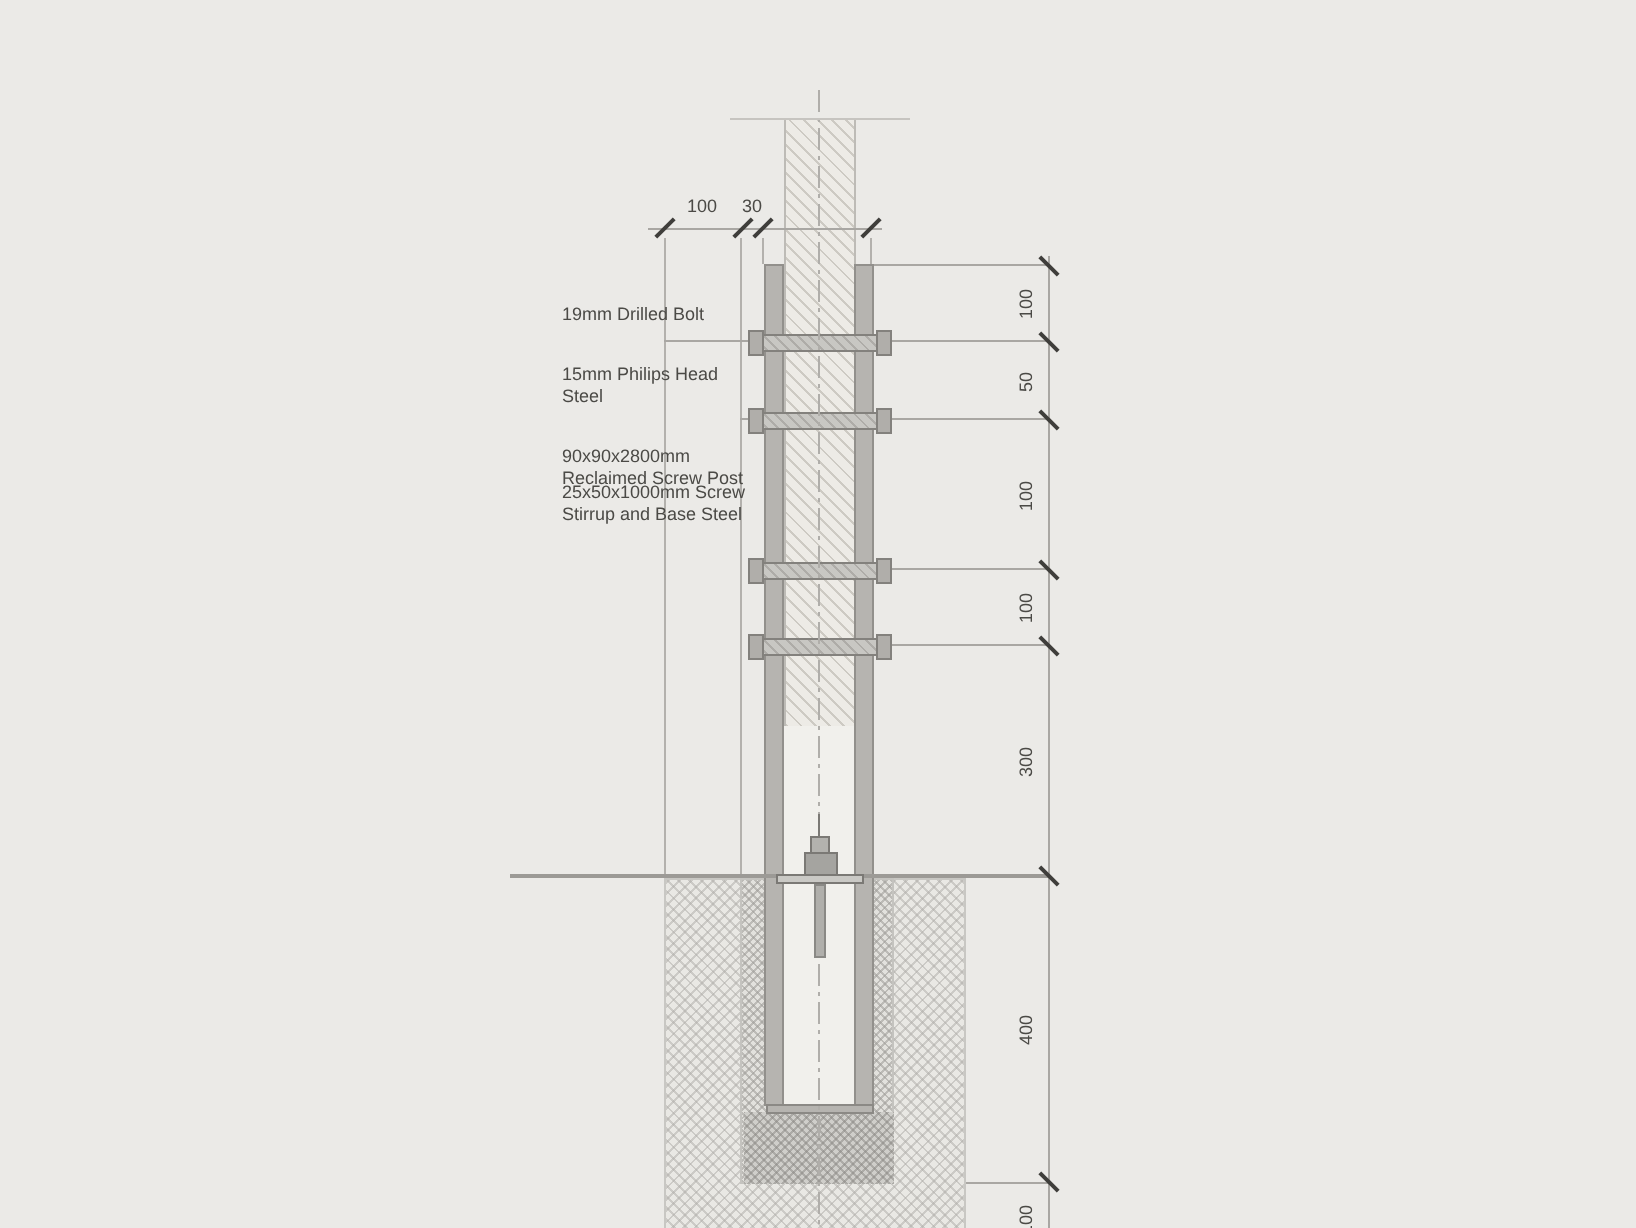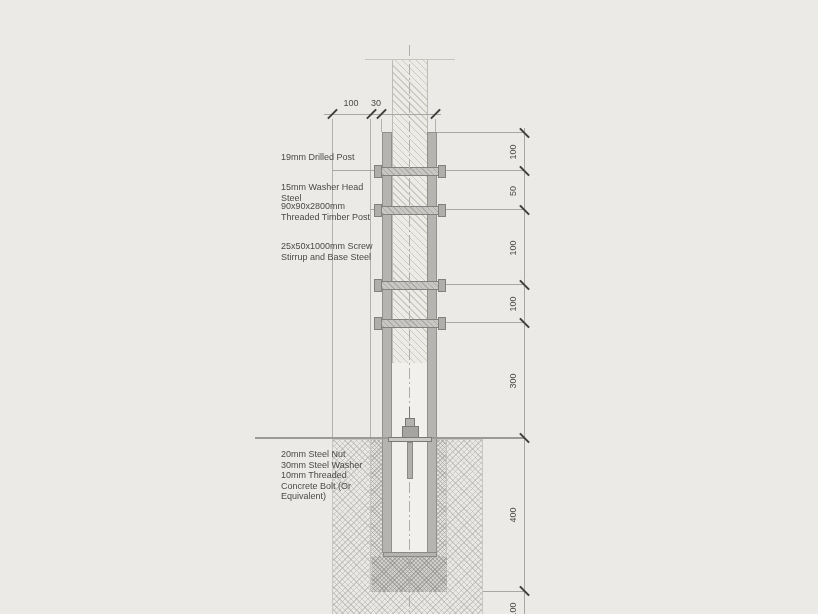--- a/index.html
+++ b/index.html
@@ -179,35 +179,28 @@
 
   <div class="dim-label-v" style="left:513px;top:107px;">100</div>
   <div class="dim-label-v" style="left:513px;top:145.5px;">50</div>
   <div class="dim-label-v" style="left:513px;top:202.5px;">100</div>
   <div class="dim-label-v" style="left:513px;top:259px;">100</div>
   <div class="dim-label-v" style="left:513px;top:335.5px;">300</div>
   <div class="dim-label-v" style="left:513px;top:469.5px;">400</div>
   <div class="dim-label-v" style="left:513px;top:564.5px;">100</div>
 
   <div class="note" style="top:107px;">
-    <span>19mm Drilled Post</span>
+    <span>19mm Drilled Bolt</span>
   </div>
   <div class="note" style="top:137px;">
-    <span>15mm Washer Head</span>
+    <span>15mm Philips Head</span>
     <span>Steel</span>
   </div>
-  <div class="note" style="top:156px;">
+  <div class="note" style="top:178px;">
     <span>90x90x2800mm</span>
-    <span>Threaded Timber Post</span>
+    <span>Reclaimed Screw Post</span>
   </div>
   <div class="note" style="top:196px;">
     <span>25x50x1000mm Screw</span>
     <span>Stirrup and Base Steel</span>
   </div>
-  <div class="note" style="top:404px;">
-    <span>20mm Steel Nut</span>
-    <span>30mm Steel Washer</span>
-    <span>10mm Threaded</span>
-    <span>Concrete Bolt (Or</span>
-    <span>Equivalent)</span>
-  </div>
 
 </div>
 
 </body></html>

